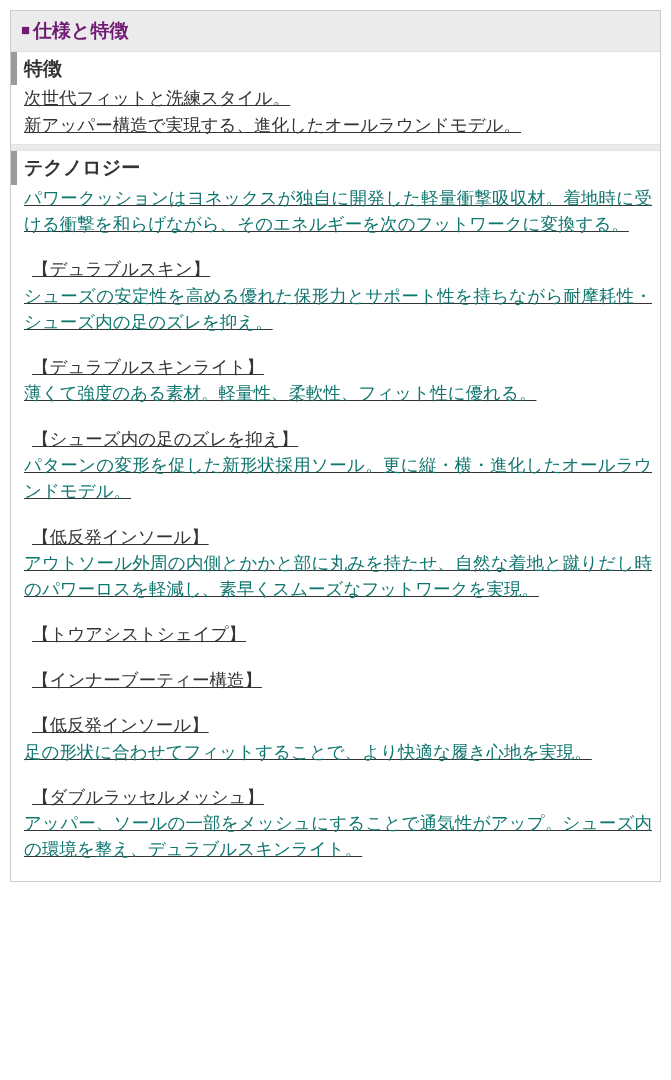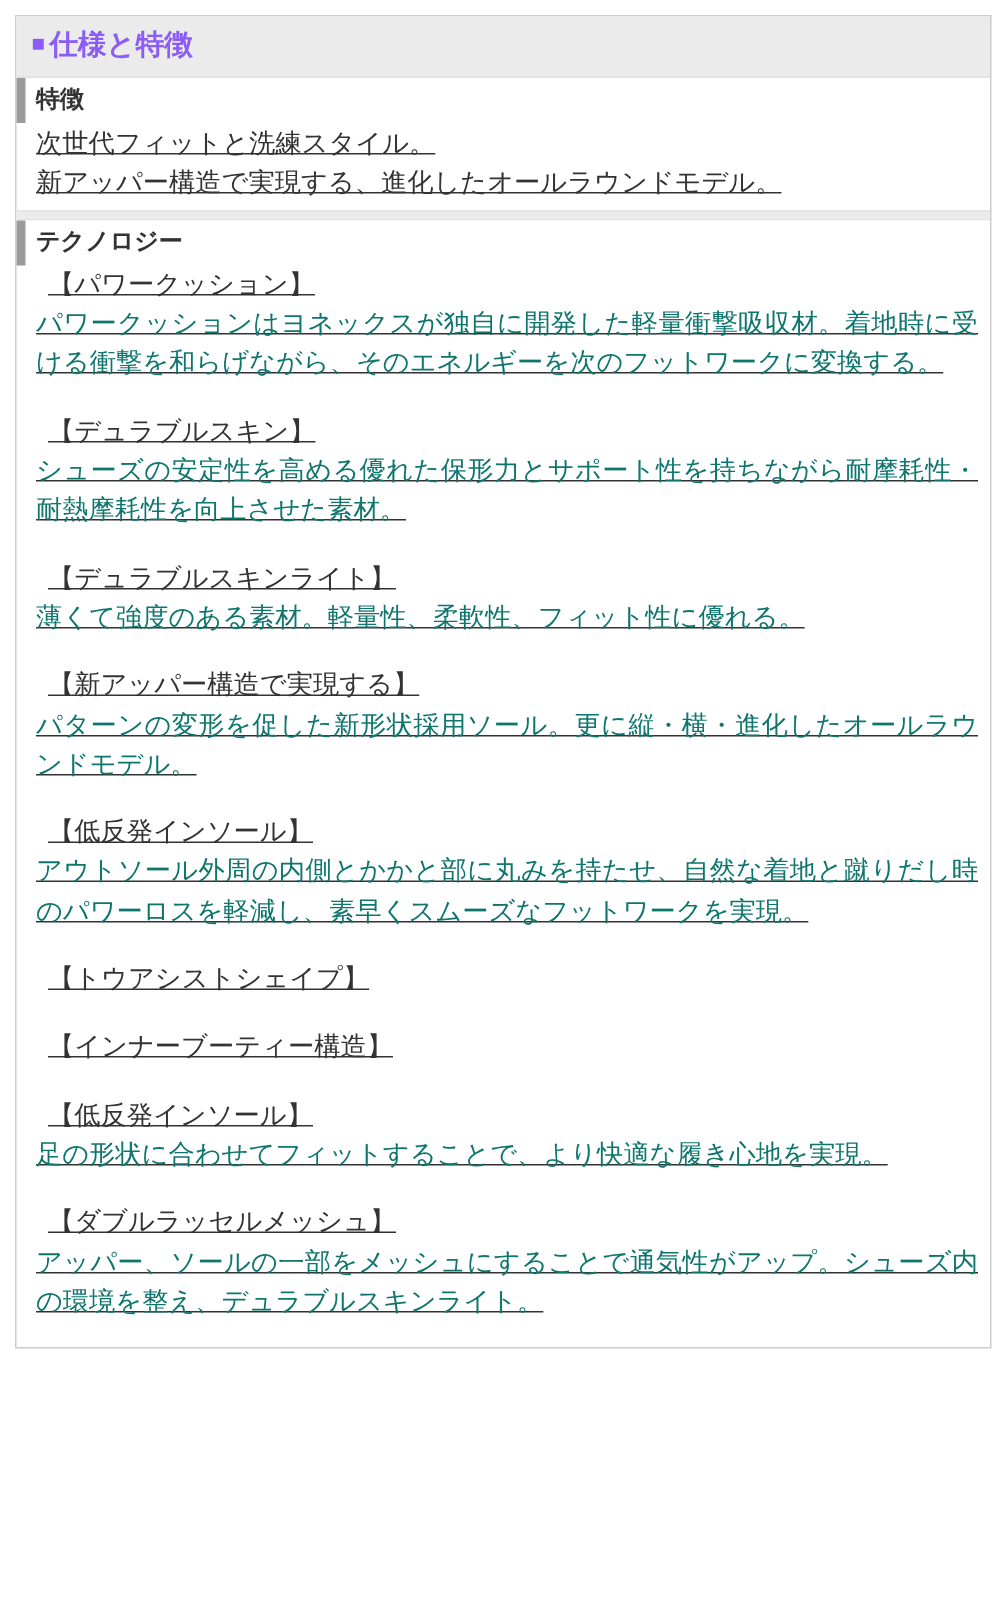--- a/index.html
+++ b/index.html
@@ -25,37 +25,37 @@
     box-sizing: border-box;
     width: 651px;
     background: #ffffff;
   }
   
   .section-header {
     background: #ebebeb;
     padding: 8px 10px 8px 10px;
     font-size: 19px;
     font-weight: bold;
-    color: #8b5cf6;
+    color: #701a75;
     line-height: 1.25;
     border-bottom: 1px solid #e0e0e0;
   }
   .section-header .marker {
     font-size: 15px;
     vertical-align: 2px;
     margin-right: 3px;
   }
   
   .block {
     display: block;
   }
   .block-head {
     position: relative;
     padding: 5px 10px 4px 13px;
-    font-size: 16px;
+    font-size: 19px;
     font-weight: bold;
     color: #333333;
     line-height: 1.3;
     background: #ffffff;
   }
   .block-head::before {
     content: "";
     position: absolute;
     left: 0;
     top: 0;
@@ -125,36 +125,35 @@
       </div>
     </div>
 
     <div class="sep"></div>
 
     <div class="block">
       <div class="block-head">テクノロジー</div>
       <div class="block-body">
 
         <div class="tech-item">
-          <p class="tech-title">【パワークッション】</p>
           <p class="tech-text">パワークッションはヨネックスが独自に開発した軽量衝撃吸収材。着地時に受ける衝撃を和らげながら、そのエネルギーを次のフットワークに変換する。</p>
         </div>
 
         <div class="tech-item">
           <p class="tech-title">【デュラブルスキン】</p>
-          <p class="tech-text">シューズの安定性を高める優れた保形力とサポート性を持ちながら耐摩耗性・耐熱摩耗性を向上させた素材。</p>
+          <p class="tech-text">シューズの安定性を高める優れた保形力とサポート性を持ちながら耐摩耗性・シューズ内の足のズレを抑え。</p>
         </div>
 
         <div class="tech-item">
           <p class="tech-title">【デュラブルスキンライト】</p>
           <p class="tech-text">薄くて強度のある素材。軽量性、柔軟性、フィット性に優れる。</p>
         </div>
 
         <div class="tech-item">
-          <p class="tech-title">【新アッパー構造で実現する】</p>
+          <p class="tech-title">【シューズ内の足のズレを抑え】</p>
           <p class="tech-text">パターンの変形を促した新形状採用ソール。更に縦・横・進化したオールラウンドモデル。</p>
         </div>
 
         <div class="tech-item">
           <p class="tech-title">【低反発インソール】</p>
           <p class="tech-text">アウトソール外周の内側とかかと部に丸みを持たせ、自然な着地と蹴りだし時のパワーロスを軽減し、素早くスムーズなフットワークを実現。</p>
         </div>
 
         <div class="tech-item">
           <p class="tech-title">【トウアシストシェイプ】</p>

